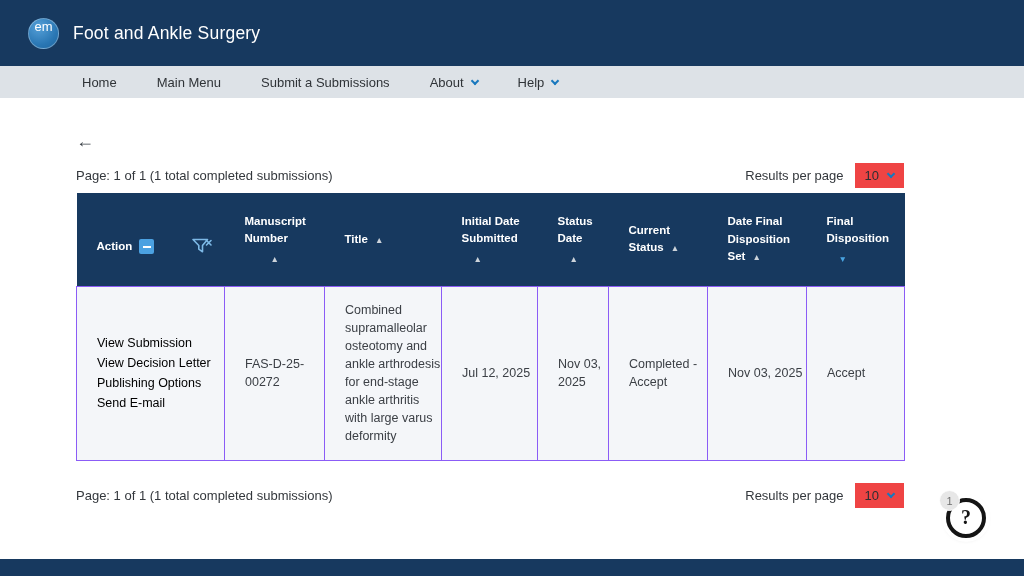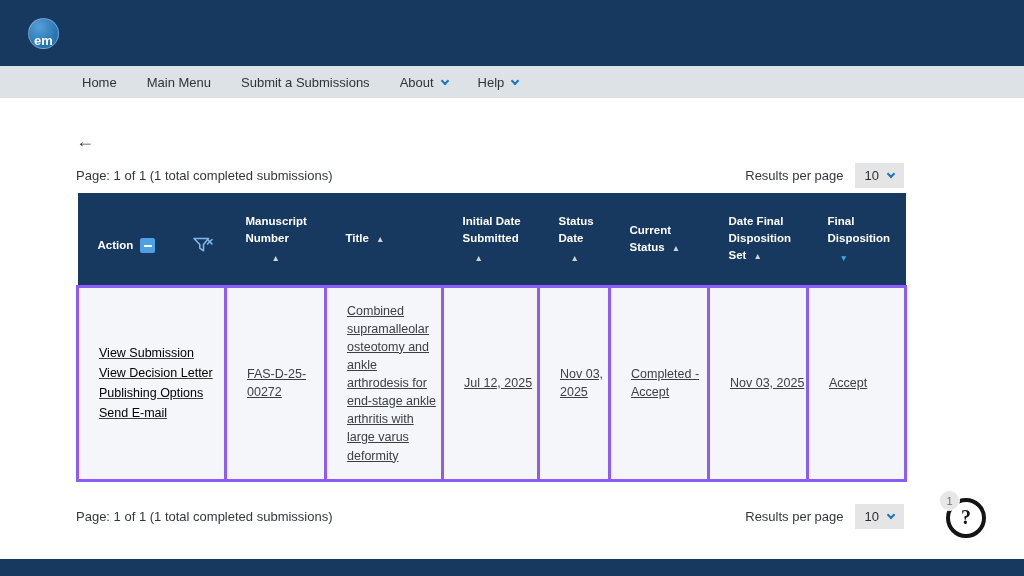--- a/index.html
+++ b/index.html
@@ -6,50 +6,50 @@
   html,body { width:1024px; height:576px; }
   body { font-family:"Liberation Sans", sans-serif; background:#ffffff; overflow:hidden; }
   .canvas { position:relative; width:1024px; height:576px; background:#fff; overflow:hidden; }
 
   
   .topbar { height:66px; background:#17395f; color:#fff; display:flex; align-items:center;
             padding-left:28px; position:relative; }
   .logo { width:31px; height:31px; border-radius:50%;
           background:radial-gradient(circle at 35% 28%, #55a0d8, #2a77b4 62%, #1e66a0 100%);
           border:1px solid rgba(255,255,255,0.3);
-          display:flex; align-items:flex-end; justify-content:center;
-          font-size:13px; font-weight:bold; color:#fff; margin-right:14px; }
+          display:flex; align-items:flex-start; justify-content:center;
+          font-size:13px; font-weight:normal; color:#fff; margin-right:14px; }
   .app-title { font-size:17.5px; font-weight:500; letter-spacing:.2px; }
   .userbar { position:absolute; top:7px; right:20px; display:flex; align-items:center;
              font-size:12.5px; }
   .user-name { cursor:pointer; }
   .chev { display:inline-block; width:6px; height:6px; border-right:2px solid #fff;
           border-bottom:2px solid #fff; transform:rotate(45deg); }
   .chev-user { margin:-2px 2px 0 6px; }
   .userbar .sep { margin:0 8px 0 10px; opacity:.9; }
   .logout { color:#fff; text-decoration:none; cursor:pointer; }
 
   
   .navbar { height:32px; background:#dde2e7; display:flex; align-items:center;
-            padding-left:82px; gap:30px; }
+            padding-left:82px; gap:40px; }
   .nav-item { font-size:13px; color:#2f3337; font-weight:500; cursor:pointer;
               display:flex; align-items:center; }
   .chev-blue { border-color:#1878be; margin:-3px 0 0 8px; }
 
   
   .main { margin:0 120px 0 76px; width:828px; }
   .title-row { margin-top:34px; display:flex; align-items:center; }
   .back-arrow { font-size:18px; color:#3c4248; margin-right:15px; cursor:pointer; line-height:1; }
   .page-title { font-size:15px; font-weight:700; color:#202a34; }
 
   .pag-row { display:flex; justify-content:space-between; align-items:center;
              margin-top:13px; font-size:13px; color:#33373c; }
   .pag-row.bottom { margin-top:22px; }
   .rpp { display:flex; align-items:center; gap:11px; }
-  .rpp-select { background:#e5e5e5; height:25px; padding:0 10px; display:flex;
+  .rpp-select { background:#ef4444; height:25px; padding:0 10px; display:flex;
                 align-items:center; gap:9px; cursor:pointer; color:#2b2f33; }
   .chev-select { border-color:#1878be; margin-top:-3px; }
 
   
   table { border-collapse:collapse; table-layout:fixed; width:828px; margin-top:5px; }
   thead th { background:#17395f; color:#fff; font-size:11.5px; font-weight:700;
              text-align:left; vertical-align:middle; height:93px;
              padding:8px 8px 8px 20px; line-height:1.5; }
   th.action-th { vertical-align:bottom; padding-bottom:30px; }
   .action-inner { display:flex; justify-content:space-between; align-items:flex-end;
@@ -58,22 +58,22 @@
   .minus-ic { width:15px; height:15px; background:#4ba1e1; border-radius:2px;
               display:inline-flex; align-items:center; justify-content:center; cursor:pointer; }
   .minus-ic i { display:block; width:8px; height:2px; background:#fff; }
   .filter-ic { cursor:pointer; margin-bottom:1px; }
   .arrow { font-size:8.5px; color:#ccd3da; cursor:pointer; }
   .arrow.below { display:block; margin-top:5px; }
   .pl26 { padding-left:26px; } .pl12 { padding-left:12px; }
   .arrow.inline { margin-left:7px; }
   .arrow.active { color:#49a4e1; }
 
-  tbody td { background:#f4f6f9; border:3px solid #8b5cf6; font-size:12.5px; color:#3c4046;
-             vertical-align:middle; padding:14px 0 14px 20px; line-height:1.45; height:163px;text-decoration:underline; }
+  tbody td { background:#f4f6f9; border:1px solid #8b5cf6; font-size:12.5px; color:#3c4046;
+             vertical-align:middle; padding:14px 0 14px 20px; line-height:1.45; height:163px; }
   .cell-link { display:block; color:#000000; text-decoration:none; cursor:pointer;
                line-height:1.6; white-space:nowrap; }
 
   
   .help-fab { position:absolute; left:946px; top:498px; width:40px; height:40px;
               border-radius:50%; background:#fff; border:4px solid #141414;
               box-shadow:0 0 0 4px rgba(255,255,255,0.95), 0 1px 5px rgba(0,0,0,0.25);
               display:flex; align-items:center; justify-content:center; cursor:pointer; }
   .help-q { font-size:20px; font-weight:700; color:#141414; margin-top:-2px;
             font-family:"Liberation Serif", serif; }
@@ -88,20 +88,21 @@
 </style>
 </head>
 <body>
 
 <div class="canvas">
 
   <header class="topbar">
     <div class="logo">
       <span>em</span>
     </div>
+    <div class="app-title">Foot and Ankle Surgery</div>
   </header>
 
   <nav class="navbar">
     <div class="nav-item">
       <span>Home</span>
     </div>
     <div class="nav-item">
       <span>Main Menu</span>
     </div>
     <div class="nav-item">

